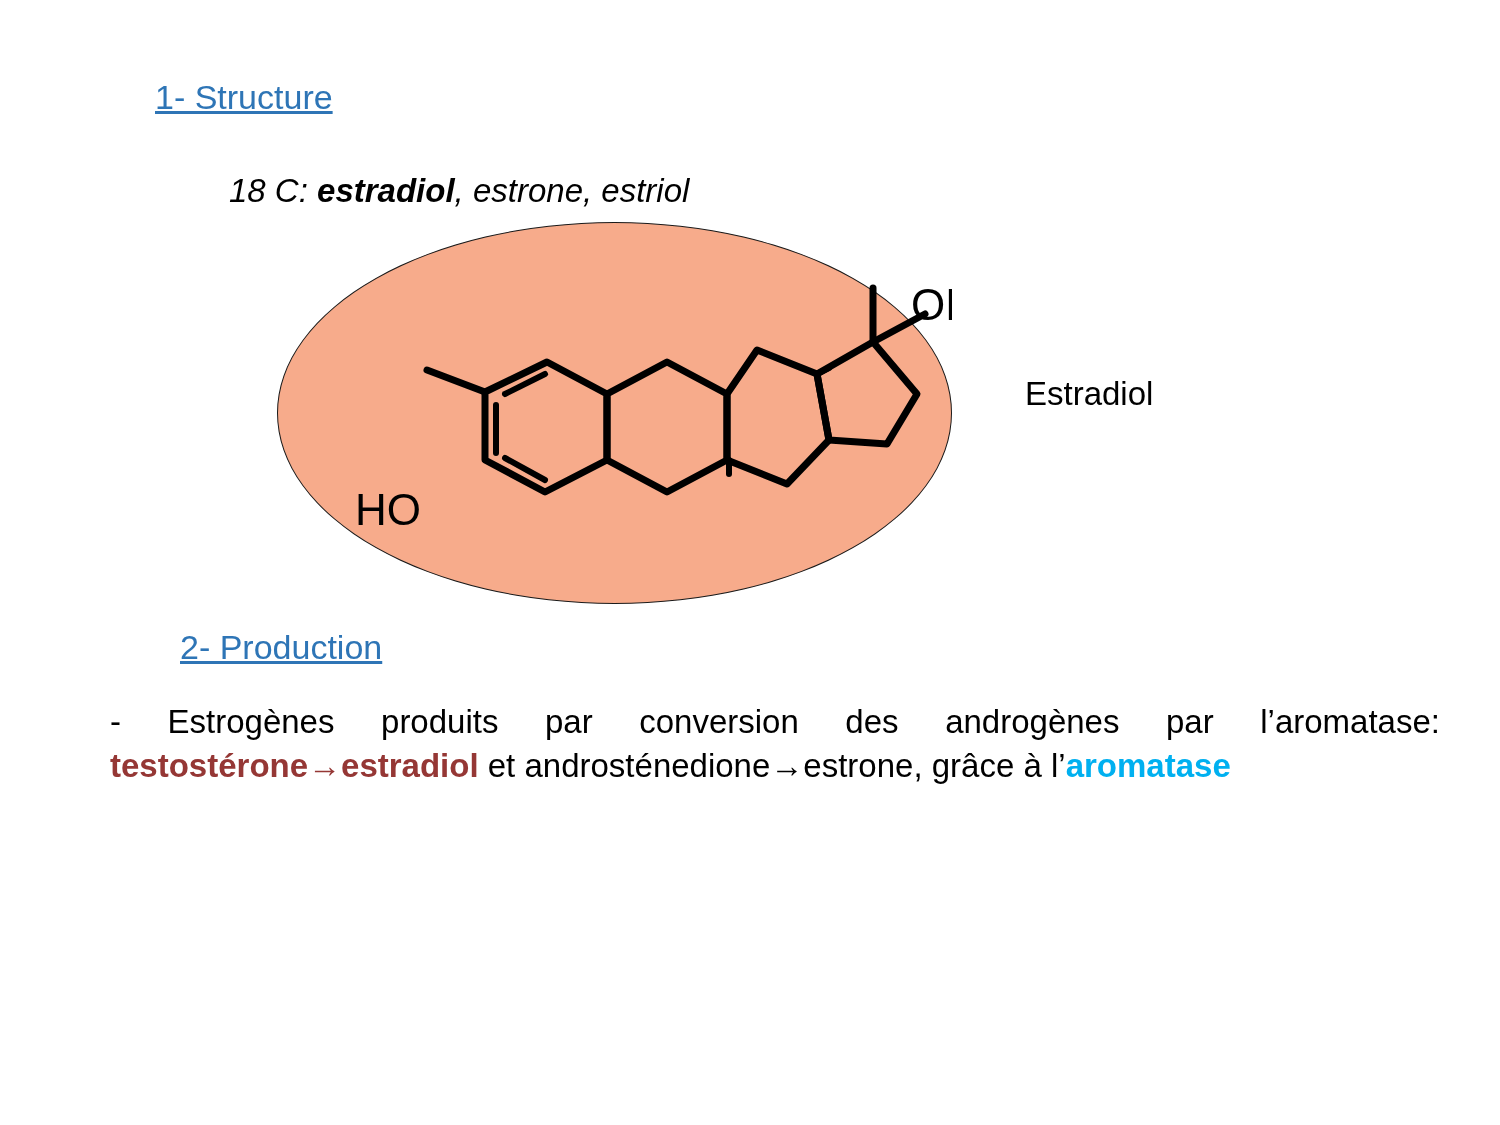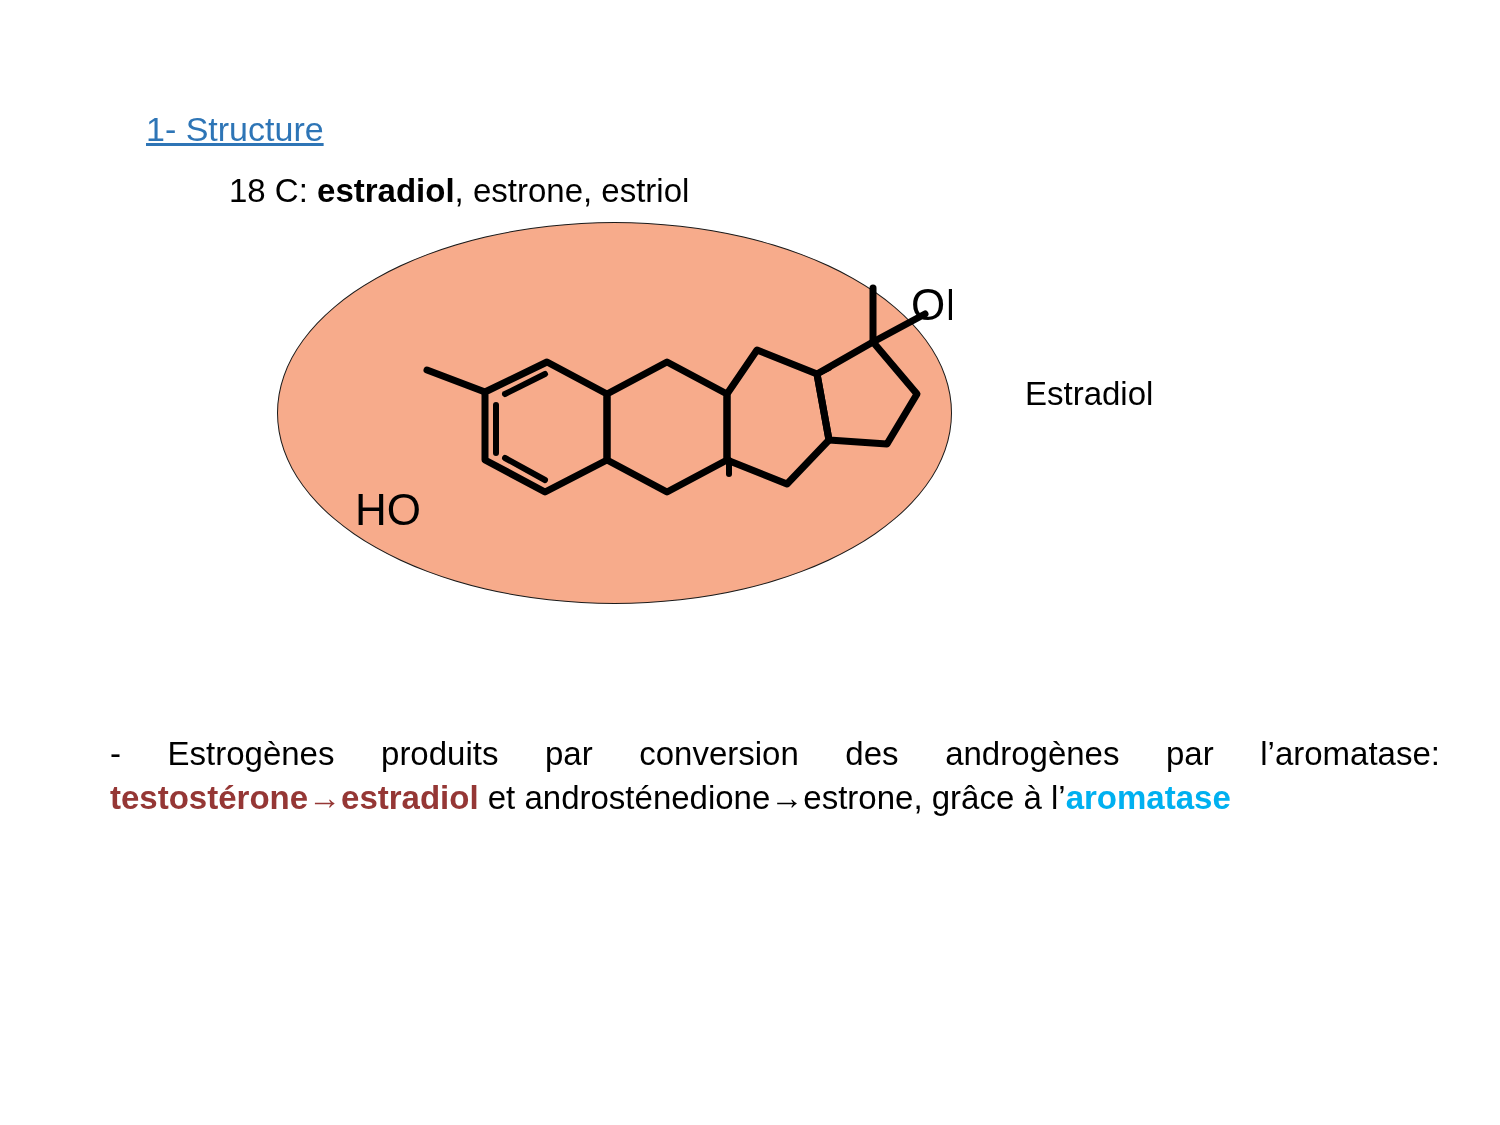--- a/index.html
+++ b/index.html
@@ -21,34 +21,34 @@
     height: 1125px;
   }
   .heading {
     position: absolute;
     font-size: 34px;
     color: #2e75b6;
     text-decoration: underline;
     white-space: nowrap;
   }
   #heading-structure {
-    left: 146px;
+    left: 155px;
     top: 78px;
-    margin-top: 32px;
   }
   #heading-production {
     left: 180px;
     top: 628px;
   }
   .caption-18c {
     position: absolute;
     left: 229px;
     top: 172px;
     font-size: 33px;
     white-space: nowrap;
+    font-style: italic;
   }
   .caption-18c b {
     font-weight: bold;
   }
   .ellipse-wrap {
     position: absolute;
     left: 277px;
     top: 222px;
     width: 675px;
     height: 382px;
@@ -77,21 +77,20 @@
   .para {
     position: absolute;
     left: 110px;
     width: 1330px;
     font-size: 33px;
     line-height: 1.32;
     text-align: justify;
   }
   #para-1 {
     top: 700px;
-    margin-top: 32px;
   }
   #para-2 {
     top: 888px;
   }
   .hl-dark {
     color: #953735;
     font-weight: bold;
   }
   .hl-blue {
     color: #00b0f0;
@@ -142,19 +141,20 @@
         <line x1="452" y1="238" x2="452" y2="252"></line>
         <line x1="540" y1="152" x2="552" y2="146"></line>
       </g>
       <text class="mol-atom" x="634" y="98" font-weight="400">OH</text>
       <text class="mol-atom" x="78" y="303" font-weight="400">HO</text>
     </svg>
   </div>
 
   <div class="estradiol-label">Estradiol</div>
 
+  <div class="heading" id="heading-production">2- Production</div>
 
   <div class="para" id="para-1">
     <span>- Estrogènes produits par conversion des androgènes par l’aromatase: </span><span class="hl-dark">testostérone→estradiol</span><span> et androsténedione→estrone, grâce à l’</span><span class="hl-blue">aromatase</span>
   </div>
 
 
 </div>
 
 </body></html>

